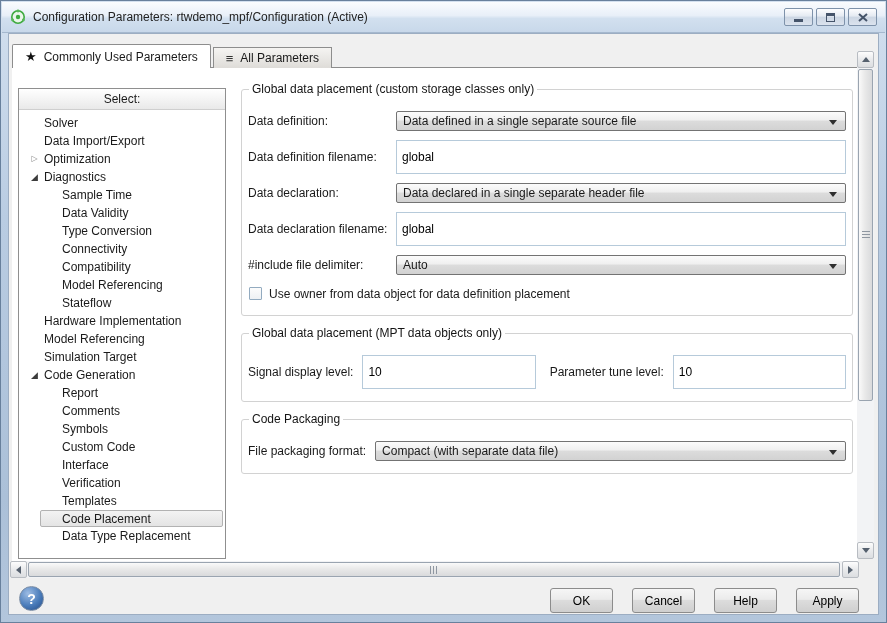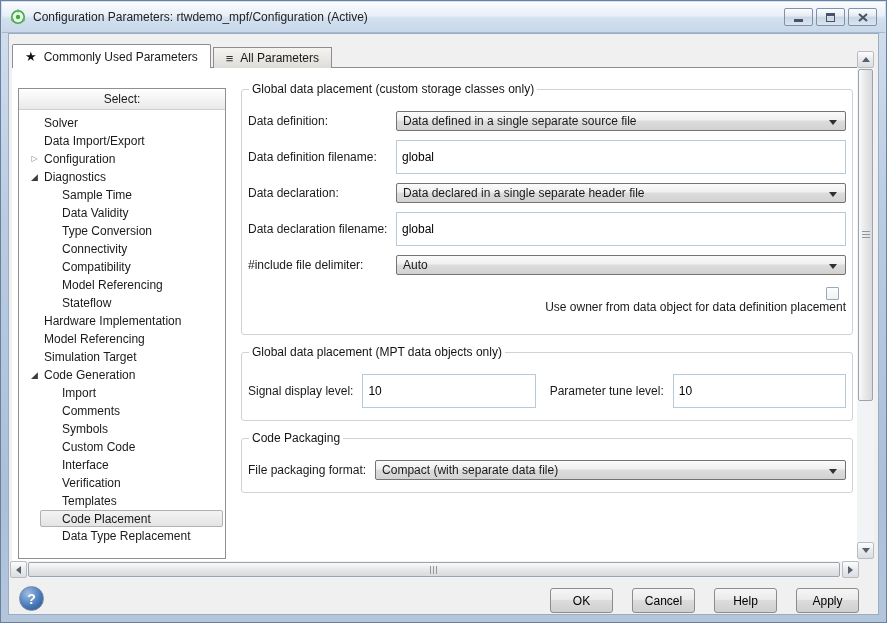--- a/index.html
+++ b/index.html
@@ -61,21 +61,21 @@
   .row.inline label { width:auto; margin-right:9px; }
   .row.inline .gap { width:14px; flex:none; }
   .combo { flex:1; height:20px; position:relative; display:flex; align-items:center;
     padding:0 24px 0 6px; border:1px solid #737373; border-radius:2px;
     background:linear-gradient(180deg,#fbfbfb,#efefef 45%,#dcdcdc 50%,#d2d2d2); cursor:default;
     overflow:hidden; white-space:nowrap; }
   .combo-arrow { position:absolute; right:8px; top:8px; width:0; height:0;
     border-left:4px solid transparent; border-right:4px solid transparent; border-top:5px solid #2f2f2f; }
   .text-input { flex:1; height:20px; border:1px solid #b6cada; background:#fff; padding:16px 5px;
     font:inherit; color:#000; }
-  .cb-row { display:flex; align-items:flex-end; margin:12px 0 10px 1px;flex-direction:column; }
+  .cb-row { display:flex; align-items:flex-start; margin:12px 0 4px 1px; }
   .checkbox { width:13px; height:13px; border:1px solid #93abc0; border-radius:1px;
     background:linear-gradient(180deg,#fcfcfc,#eef1f4); margin-right:7px; flex:none; cursor:default; }
 
   
   .vscroll { position:absolute; right:4px; top:17px; width:17px; height:508px; background:#f2f3f5; }
   .hscroll { position:absolute; left:1px; top:527px; width:849px; height:17px; background:#f2f3f5; }
   .sb-btn { position:absolute; background:linear-gradient(180deg,#fdfdfd,#e9eaec 50%,#dcdee1);
     border:1px solid #b8bcc2; border-radius:2px; display:flex; align-items:center; justify-content:center; }
   .vscroll .sb-btn { left:0; width:17px; height:17px; }
   .vscroll .up { top:0; } .vscroll .down { bottom:0; }
@@ -156,34 +156,34 @@
       </div>
     </div>
 
     <div class="content">
 
       <div class="tree-panel">
         <div class="tree-header">Select:</div>
         <div class="tree-items" id="tree-items">
             <div class="tree-item"><span>Solver</span></div>
             <div class="tree-item"><span>Data Import/Export</span></div>
-            <div class="tree-item"><span class="tw collapsed">▷</span><span>Configuration</span></div>
+            <div class="tree-item"><span class="tw collapsed">▷</span><span>Optimization</span></div>
             <div class="tree-item"><span class="tw expanded">◢</span><span>Diagnostics</span></div>
             <div class="tree-item child"><span>Sample Time</span></div>
             <div class="tree-item child"><span>Data Validity</span></div>
             <div class="tree-item child"><span>Type Conversion</span></div>
             <div class="tree-item child"><span>Connectivity</span></div>
             <div class="tree-item child"><span>Compatibility</span></div>
             <div class="tree-item child"><span>Model Referencing</span></div>
             <div class="tree-item child"><span>Stateflow</span></div>
             <div class="tree-item"><span>Hardware Implementation</span></div>
             <div class="tree-item"><span>Model Referencing</span></div>
             <div class="tree-item"><span>Simulation Target</span></div>
             <div class="tree-item"><span class="tw expanded">◢</span><span>Code Generation</span></div>
-            <div class="tree-item child"><span>Import</span></div>
+            <div class="tree-item child"><span>Report</span></div>
             <div class="tree-item child"><span>Comments</span></div>
             <div class="tree-item child"><span>Symbols</span></div>
             <div class="tree-item child"><span>Custom Code</span></div>
             <div class="tree-item child"><span>Interface</span></div>
             <div class="tree-item child"><span>Verification</span></div>
             <div class="tree-item child"><span>Templates</span></div>
             <div class="tree-item child selected"><span>Code Placement</span></div>
             <div class="tree-item child"><span>Data Type Replacement</span></div>
           </div>
       </div>

